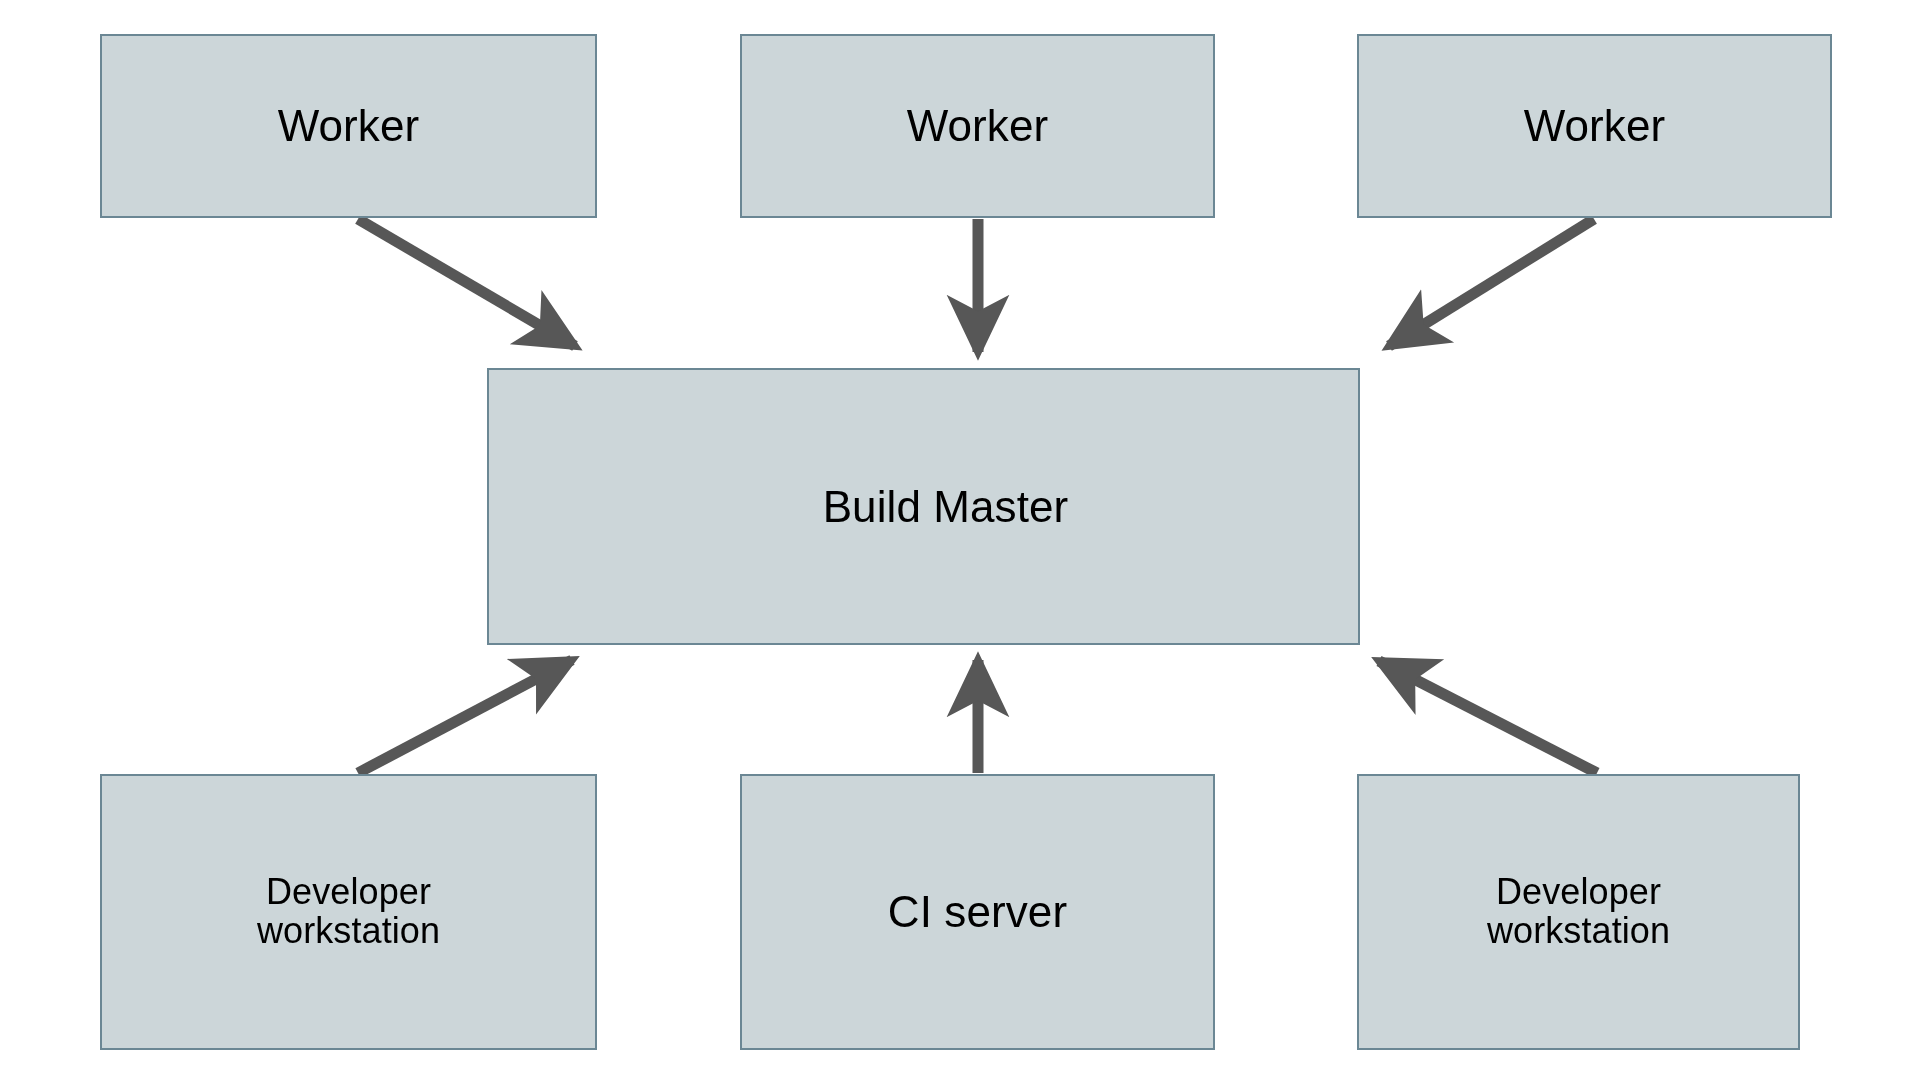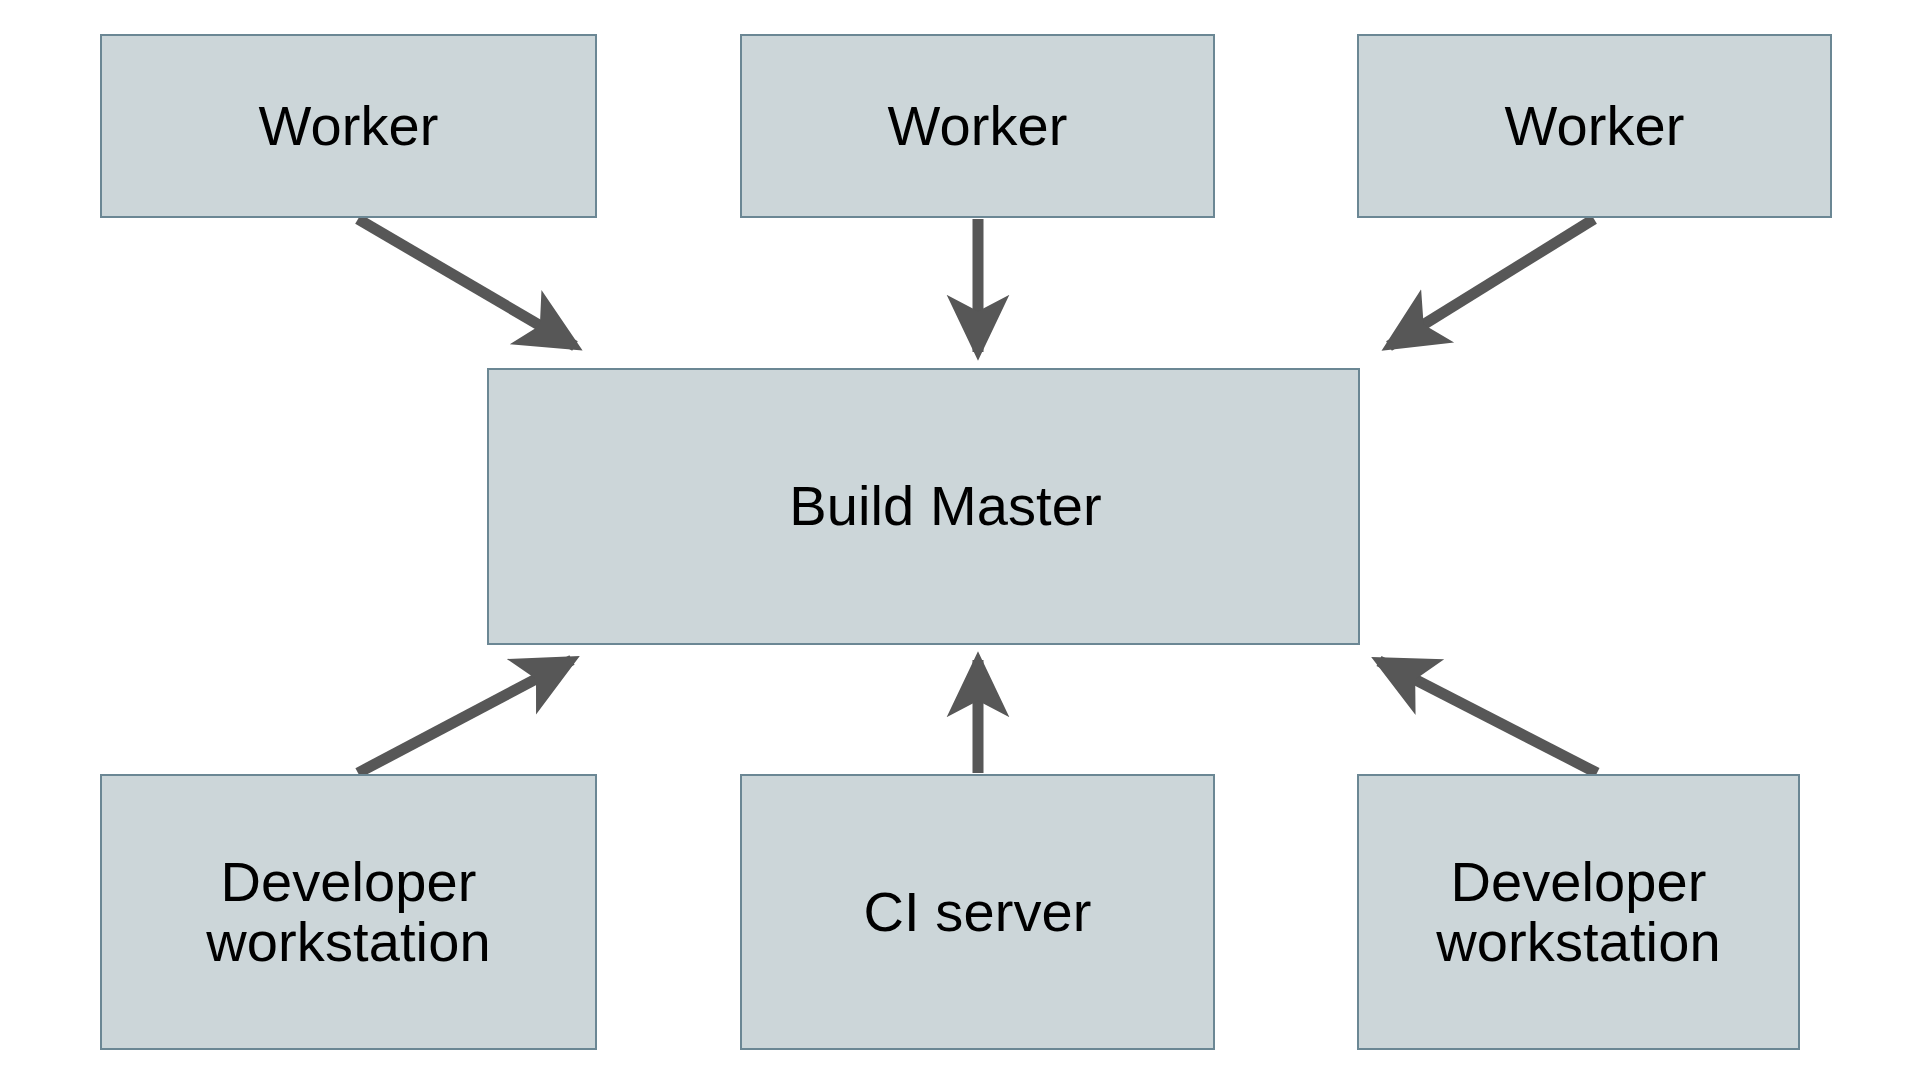--- a/index.html
+++ b/index.html
@@ -28,29 +28,29 @@
     box-sizing: border-box;
     background: #ccd6d9;
     border: 2px solid #6b8794;
     display: flex;
     align-items: center;
     justify-content: center;
     text-align: center;
   }
   .node-label {
     color: #000000;
-    font-size: 56px;
+    font-size: 44px;
     line-height: 1.08;
     font-weight: 400;
     letter-spacing: 0.1px;
     white-space: pre-line;
     padding: 0 10px;
   }
   .node-label.small {
-    font-size: 56px;
+    font-size: 36px;
   }
   #node-worker-1 { left: 100px;  top: 34px;  width: 497px; height: 184px; }
   #node-worker-2 { left: 740px;  top: 34px;  width: 475px; height: 184px; }
   #node-worker-3 { left: 1357px; top: 34px;  width: 475px; height: 184px; }
   #node-build-master { left: 487px; top: 368px; width: 873px; height: 277px; padding-left: 44px; }
   #node-dev-workstation-1 { left: 100px;  top: 774px; width: 497px; height: 276px; }
   #node-ci-server        { left: 740px;  top: 774px; width: 475px; height: 276px; }
   #node-dev-workstation-2 { left: 1357px; top: 774px; width: 443px; height: 276px; }
 </style>
 </head>

